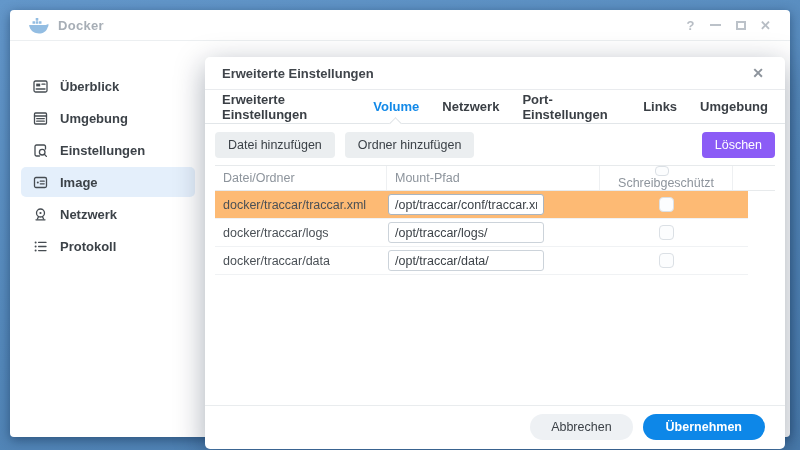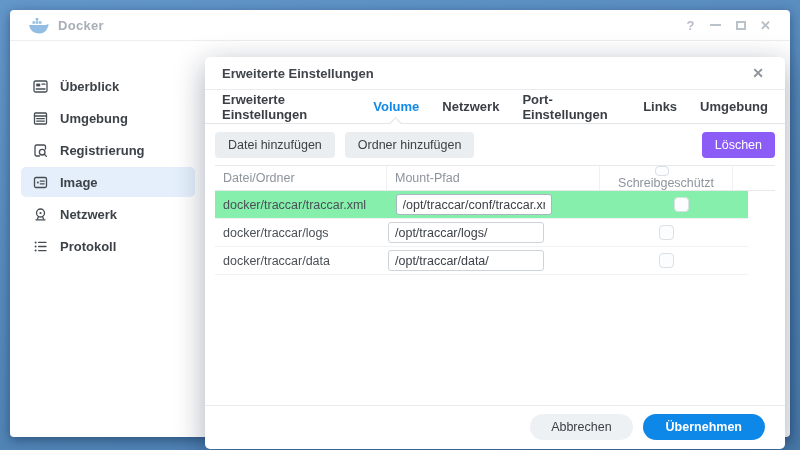--- a/index.html
+++ b/index.html
@@ -87,21 +87,21 @@
   .cb {
     appearance: none; -webkit-appearance: none; width: 15px; height: 15px; margin: 0;
     border: 1px solid #dbe0e5; border-radius: 4px; background: #fcfdfe;
   }
   .th-ro .cb { width: 14px; height: 14px; margin-right: 8px; }
 
   .tbl-row {
     width: 533px; height: 28px; display: flex; align-items: center;
     border-bottom: 1px solid #f0f2f4;
   }
-  .tbl-row.selected { background: #86efac; justify-content: space-between; }
+  .tbl-row.selected { background: #fdba74; }
   .cell-file { width: 172px; padding: 0 8px; color: #4a5056; white-space: nowrap; overflow: hidden; }
   .cell-mount { width: 213px; padding-left: 1px; }
   .mount-input {
     width: 156px; height: 21px; border: 1px solid #ccd3da; border-radius: 3px;
     padding: 0 6px; font-family: "Liberation Sans", sans-serif; font-size: 12.5px; color: #3c4248; background: #fff;
   }
   .tbl-row.selected .mount-input { border-color: #a9b5c1; }
   .cell-ro { width: 133px; display: flex; justify-content: center; }
 
   .dlg-footer {
@@ -169,21 +169,21 @@
       <span>Umgebung</span>
     </div>
     <div class="side-item">
       <span class="side-icon">
         <svg viewBox="0 0 17 17">
             <path d="M13.5 7V4.5 a1.5 1.5 0 0 0 -1.5 -1.5 h-7.5 a1.5 1.5 0 0 0 -1.5 1.5 v8 a1.5 1.5 0 0 0 1.5 1.5 h3"></path>
             <circle cx="10.2" cy="10.2" r="2.8"></circle>
             <line x1="12.3" y1="12.3" x2="14.4" y2="14.4"></line>
           </svg>
       </span>
-      <span>Registrierung</span>
+      <span>Einstellungen</span>
     </div>
     <div class="side-item active">
       <span class="side-icon">
         <svg viewBox="0 0 17 17">
             <rect x="2.5" y="3.5" width="12" height="10" rx="1.5"></rect>
             <circle cx="5.8" cy="8.5" r="1" fill="#464c52" stroke="none"></circle>
             <line x1="8.3" y1="7.2" x2="12.2" y2="7.2"></line>
             <line x1="8.3" y1="9.8" x2="12.2" y2="9.8"></line>
           </svg>
       </span>

